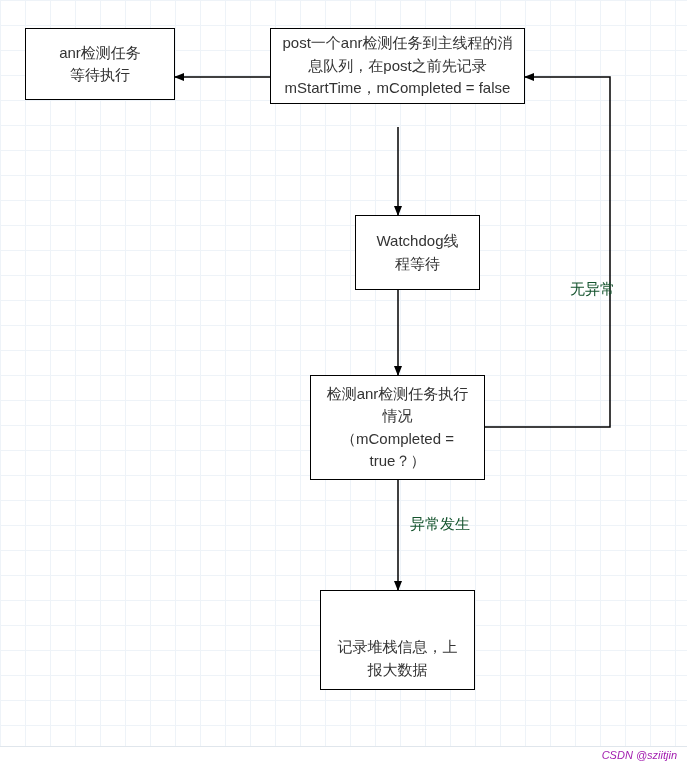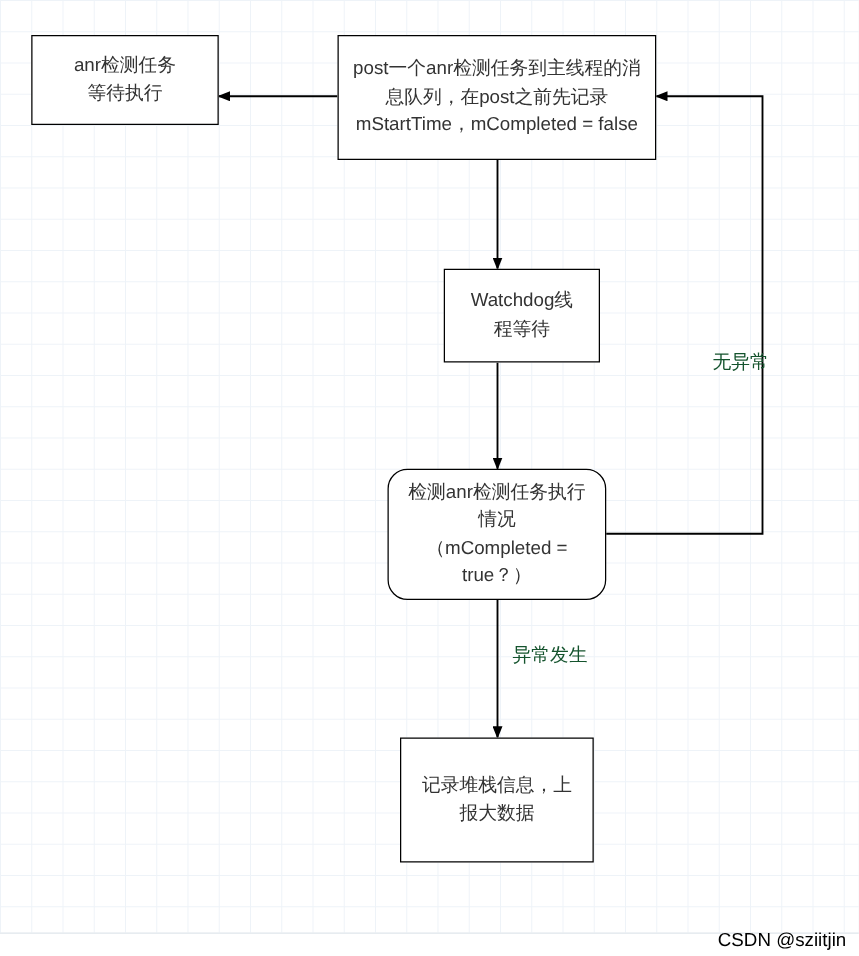--- a/index.html
+++ b/index.html
@@ -49,23 +49,24 @@
     position: absolute;
     background: transparent;
     font-size: 15px;
     color: #14532d;
     white-space: nowrap;
   }
   .watermark {
     position: absolute;
     right: 10px;
     bottom: 4px;
-    font-size: 15px;
-    color: #000000;
+    font-size: 11px;
+    color: #a21caf;
     font-family: Arial, sans-serif;
+    font-style: italic;
   }
 </style>
 </head>
 <body>
 
 <div class="grid"></div>
 
 <svg class="arrows">
   <defs>
     <marker id="arrowhead" markerWidth="10" markerHeight="8" refX="9" refY="4" orient="auto" markerUnits="userSpaceOnUse">
@@ -82,35 +83,35 @@
   <line x1="398" y1="480" x2="398" y2="590" stroke="#000" stroke-width="1.5" marker-end="url(#arrowhead)"></line>
 
   <polyline points="485,427 610,427 610,77 525,77" fill="none" stroke="#000" stroke-width="1.5" marker-end="url(#arrowhead)"></polyline>
 </svg>
 
 <div class="box" style="left:25px; top:28px; width:150px; height:72px;">
   <span style="white-space:pre-line;">anr检测任务
 等待执行</span>
 </div>
 
-<div class="box" style="left:270px; top:28px; width:255px; height:100px;justify-content:center;">
+<div class="box" style="left:270px; top:28px; width:255px; height:76px;justify-content:center;">
   <span>post一个anr检测任务到主线程的消息队列，在post之前先记录mStartTime，mCompleted = false</span>
 </div>
 
 <div class="box" style="left:335px; top:215px; width:125px; height:75px;margin-left:20px;">
   <span style="white-space:pre-line;">Watchdog线
 程等待</span>
 </div>
 
-<div class="box" style="left:310px; top:375px; width:175px; height:105px;border-radius:16px;">
+<div class="box" style="left:310px; top:375px; width:175px; height:105px;">
   <span style="white-space:pre-line;">检测anr检测任务执行情况
 （mCompleted = true？）</span>
 </div>
 
-<div class="box" style="left:320px; top:590px; width:155px; height:100px;">
+<div class="box" style="left:320px; top:590px; width:155px; height:100px;align-items:flex-end;">
   <span>记录堆栈信息，上报大数据</span>
 </div>
 
 <div class="edge-label" style="left:570px; top:280px;">
   <span>无异常</span>
 </div>
 
 <div class="edge-label" style="left:410px; top:515px;">
   <span>异常发生</span>
 </div>

